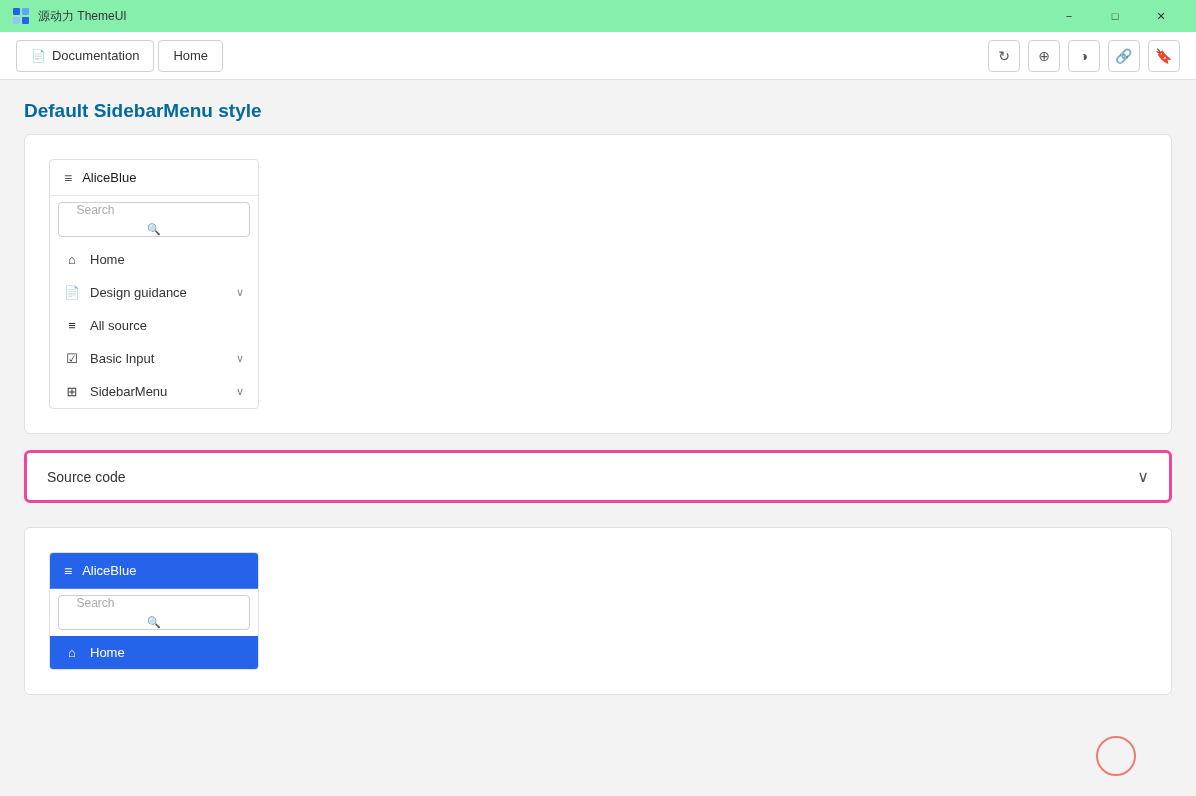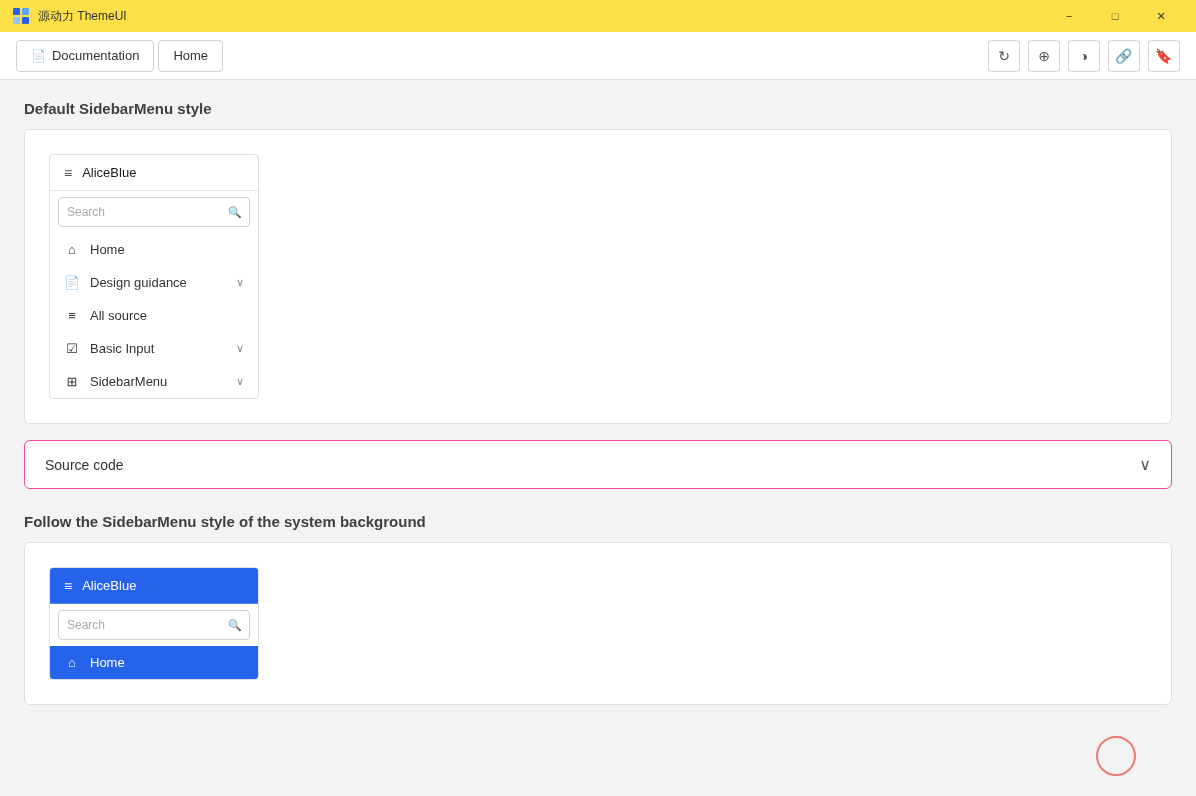--- a/index.html
+++ b/index.html
@@ -12,21 +12,21 @@
       display: flex;
       flex-direction: column;
     }
 
     
     .titlebar {
       display: flex;
       align-items: center;
       justify-content: space-between;
       height: 32px;
-      background: #fde047;
+      background: #86efac;
       padding: 0 12px;
       flex-shrink: 0;
     }
     .titlebar-left {
       display: flex;
       align-items: center;
       gap: 8px;
     }
     .app-logo {
       width: 18px;
@@ -107,23 +107,23 @@
     
     .main-content {
       flex: 1;
       overflow-y: auto;
       padding: 20px 24px;
       background: #f3f3f3;
     }
 
     
     .section-title {
-      font-size: 15px;
+      font-size: 19px;
       font-weight: 600;
-      color: #404040;
+      color: #0369a1;
       margin-bottom: 12px;
     }
 
     
     .demo-card {
       background: #ffffff;
       border: 1px solid #e0e0e0;
       border-radius: 6px;
       padding: 24px;
       margin-bottom: 16px;
@@ -161,22 +161,23 @@
       font-weight: 400;
       color: #1a1a1a;
     }
 
     .sidebar-search {
       display: flex;
       align-items: center;
       margin: 6px 8px;
       border: 1px solid #d0d0d0;
       border-radius: 4px;
-      padding: 7px 8px;
+      padding: 0 8px;
       gap: 6px;
+      flex-direction: column;
     }
     .sidebar-search.blue-theme {
       border: 1px solid #d0d0d0;
       background: #fff;
     }
     .sidebar-search input {
       border: none;
       outline: none;
       font-size: 12px;
       color: #555;
@@ -211,21 +212,21 @@
     }
     .sidebar-nav-item .chevron {
       margin-left: auto;
       font-size: 11px;
       color: #888;
     }
 
     
     .source-code-bar {
       background: #ffffff;
-      border: 1px solid #ec4899;
+      border: 3px solid #ec4899;
       border-radius: 6px;
       padding: 14px 20px;
       margin-bottom: 24px;
       display: flex;
       align-items: center;
       justify-content: space-between;
       cursor: pointer;
     }
     .source-code-label {
       font-size: 14px;
@@ -343,21 +344,20 @@
         <span class="chevron">∨</span>
       </div>
     </div>
   </div>
 
   <div class="source-code-bar">
     <span class="source-code-label">Source code</span>
     <span style="font-size:16px; color:#555;">∨</span>
   </div>
 
-  <h2 class="section-title">Follow the SidebarMenu style of the system background</h2>
 
   <div class="demo-card">
 
     <div class="sidebar-menu">
 
       <div class="sidebar-header blue">
         <span class="hamburger-icon" style="color:#fff;">≡</span>
         <span class="sidebar-title" style="color:#fff;">AliceBlue</span>
       </div>
 

